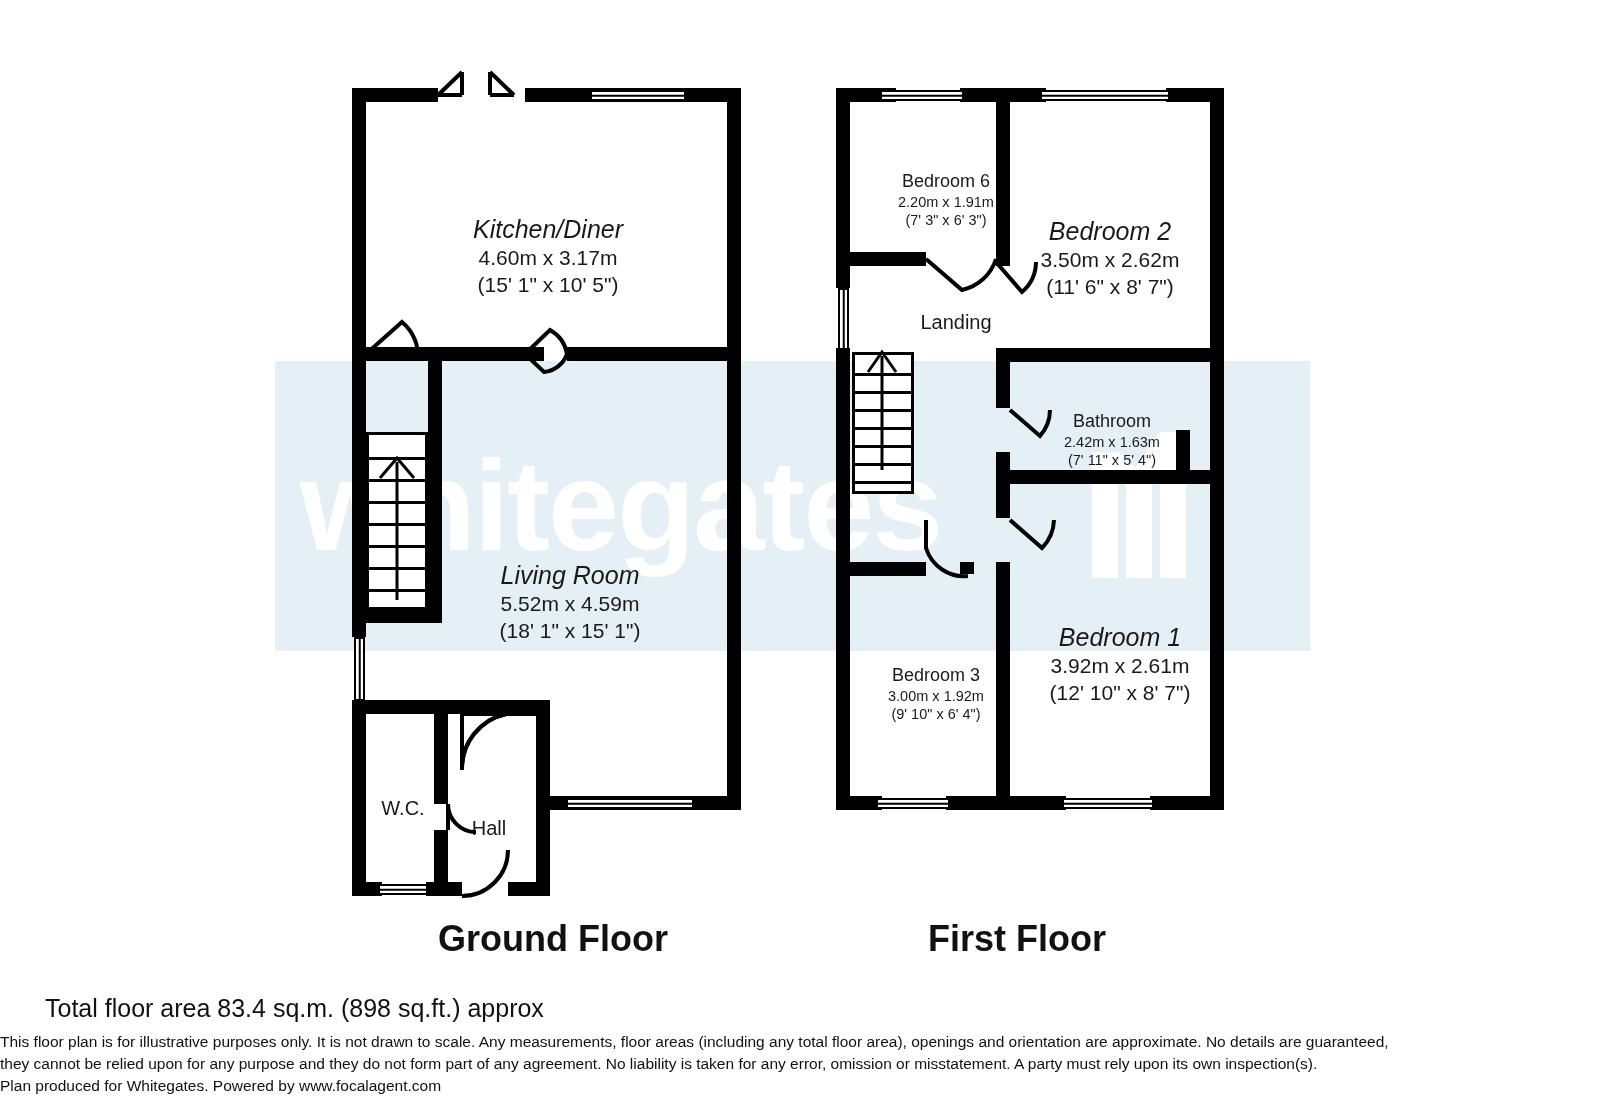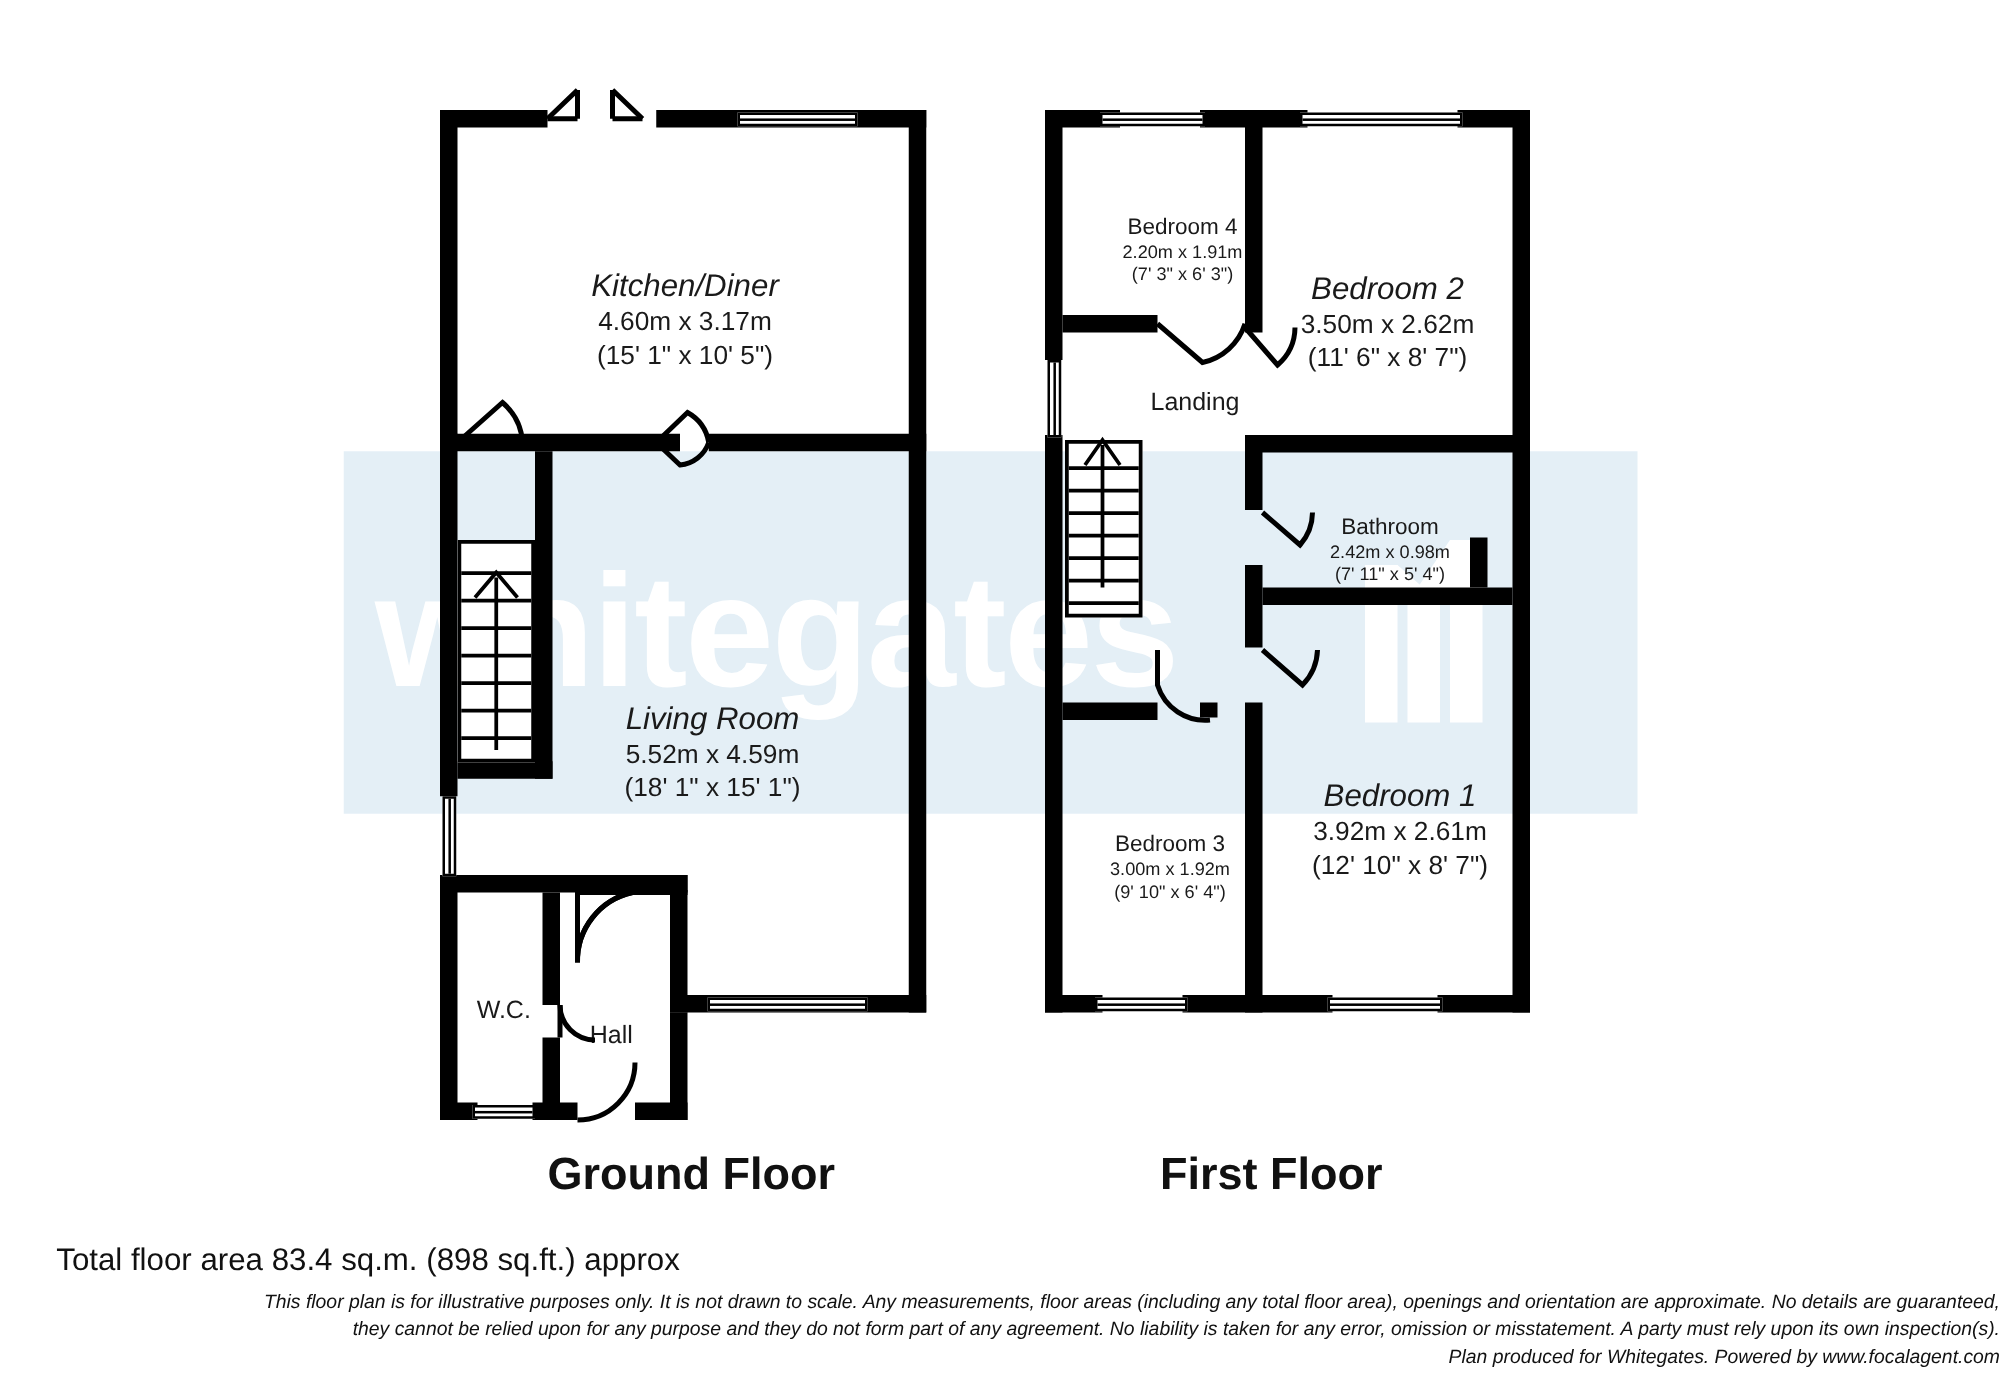--- a/index.html
+++ b/index.html
@@ -131,25 +131,24 @@
   #total-area {
     position: absolute;
     left: 45px;
     top: 994px;
     font-size: 25px;
     color: #111111;
   }
   .disclaimer {
     position: absolute;
     width: 1600px;
-    text-align: right;
+    text-align: left;
     font-size: 15.5px;
     color: #111111;
     line-height: 1.45;
-    font-style: italic;
   }
 </style>
 </head>
 <body>
 
 <div id="watermark-band"></div>
 <div id="watermark-text">whitegates</div>
 <svg id="watermark-logo" viewBox="0 0 110 150">
   <rect x="2" y="22" width="26" height="126" fill="#ffffff"></rect>
   <rect x="36" y="52" width="26" height="96" fill="#ffffff"></rect>
@@ -245,36 +244,36 @@
     <div class="tread" style="top:18px;"></div>
     <div class="tread" style="top:36px;"></div>
     <div class="tread" style="top:54px;"></div>
     <div class="tread" style="top:72px;"></div>
     <div class="tread" style="top:90px;"></div>
     <div class="tread" style="top:108px;"></div>
     <div class="tread" style="top:126px;"></div>
   </div>
 
   <div class="room-label small" style="left:846px; top:170px; width:200px;">
-    <span class="rname">Bedroom 4</span>
+    <span class="rname">Bedroom 6</span>
     <span class="rdim">2.20m x 1.91m</span>
     <span class="rdim">(7' 3" x 6' 3")</span>
   </div>
 
   <div class="room-label big" style="left:1010px; top:216px; width:200px;">
     <span class="rname">Bedroom 2</span>
     <span class="rdim">3.50m x 2.62m</span>
     <span class="rdim">(11' 6" x 8' 7")</span>
   </div>
 
   <div class="room-label plain" style="left:886px; top:310px; width:140px;">Landing</div>
 
   <div class="room-label small" style="left:1012px; top:410px; width:200px;">
     <span class="rname">Bathroom</span>
-    <span class="rdim">2.42m x 0.98m</span>
+    <span class="rdim">2.42m x 1.63m</span>
     <span class="rdim">(7' 11" x 5' 4")</span>
   </div>
 
   <div class="room-label big" style="left:1010px; top:622px; width:220px;">
     <span class="rname">Bedroom 1</span>
     <span class="rdim">3.92m x 2.61m</span>
     <span class="rdim">(12' 10" x 8' 7")</span>
   </div>
 
   <div class="room-label small" style="left:828px; top:664px; width:216px;">

